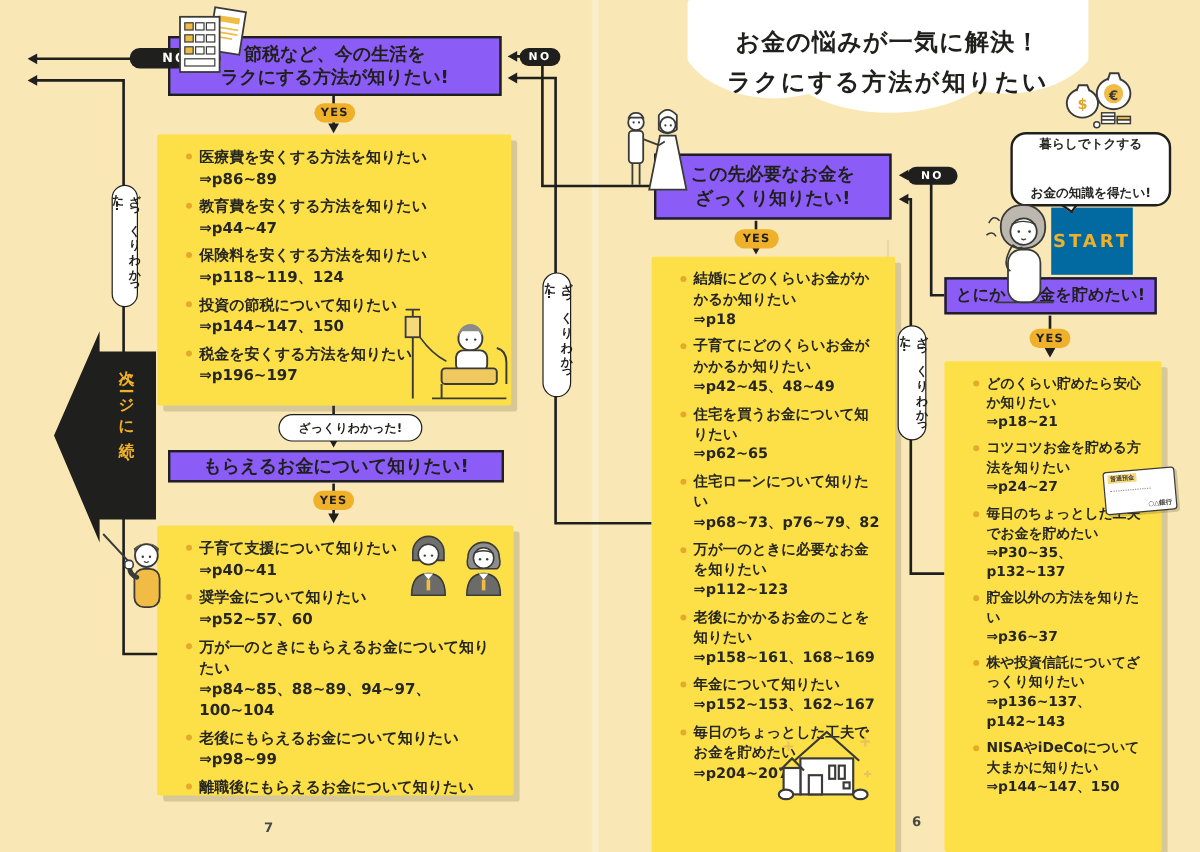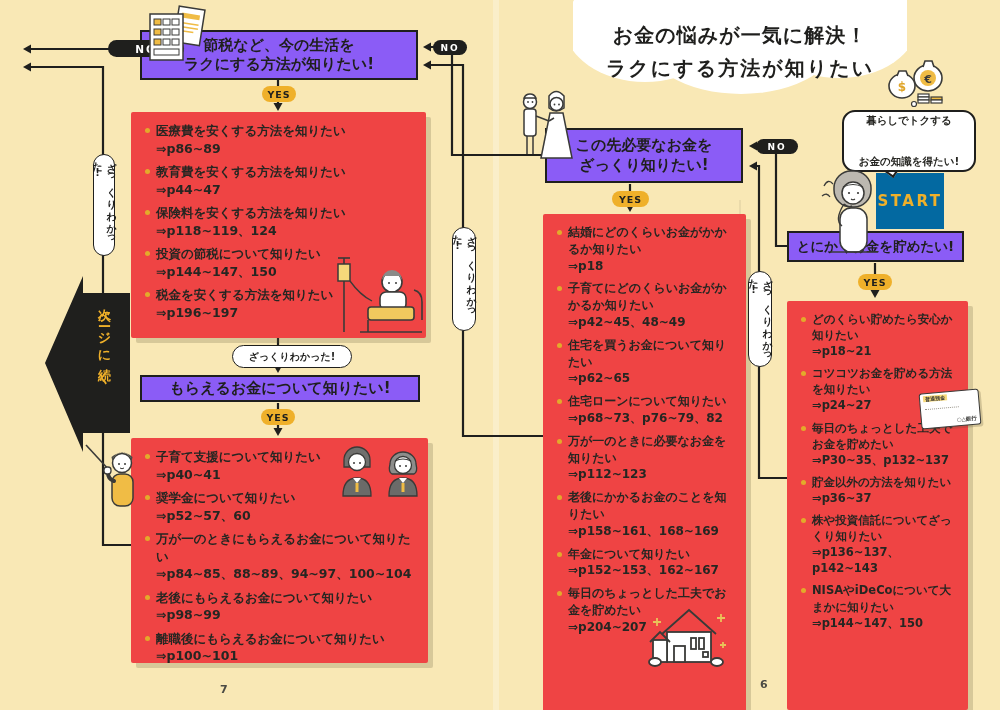--- a/index.html
+++ b/index.html
@@ -5,22 +5,22 @@
   html,body{margin:0;padding:0;}
   body{font-family:"DejaVu Sans",sans-serif;}
   #page{position:relative;width:1000px;height:710px;background:#f9e8b5;overflow:hidden;color:#262622;}
   svg.lines{position:absolute;left:0;top:0;z-index:1;}
   .gutter{position:absolute;top:0;left:493px;width:6px;height:710px;background:rgba(255,255,255,.28);z-index:0;}
   .crease{position:absolute;top:200px;left:739px;width:2px;height:495px;background:rgba(0,0,0,.06);z-index:0;}
 
   .ybox{position:absolute;z-index:2;background:#8b5cf6;border:2.5px solid #1f1f1d;box-sizing:border-box;
         display:flex;flex-direction:column;align-items:center;justify-content:center;
         font-weight:bold;color:#1f1f1d;text-align:center;line-height:1.3;}
-  .wbox{position:absolute;z-index:2;background:#ef4444;border-radius:2px;box-sizing:border-box;
-        box-shadow:5px 5px 0 rgba(95,85,55,.22);padding:10px 11px 6px 14px;overflow:hidden;}
+  .wbox{position:absolute;z-index:2;background:#fde047;border-radius:2px;box-sizing:border-box;
+        box-shadow:5px 5px 0 rgba(95,85,55,.22);padding:10px 11px 6px 24px;overflow:hidden;}
   .item{display:flex;gap:6px;margin-bottom:6px;}
   .bullet{flex:none;width:5px;height:5px;border-radius:50%;background:#e3aa2b;margin-top:6px;}
   .itxt{display:flex;flex-direction:column;}
   .lbl,.ref{font-weight:bold;line-height:1.4;}
   .fs125 .lbl,.fs125 .ref{font-size:12.5px;}
   .fs12 .lbl,.fs12 .ref{font-size:12px;}
   .fs115 .lbl,.fs115 .ref{font-size:11.5px;}
 
   .no-badge{position:absolute;z-index:3;background:#1f1f1d;color:#fff;font-weight:bold;
         border-radius:9px;display:flex;align-items:center;justify-content:center;letter-spacing:2px;}

